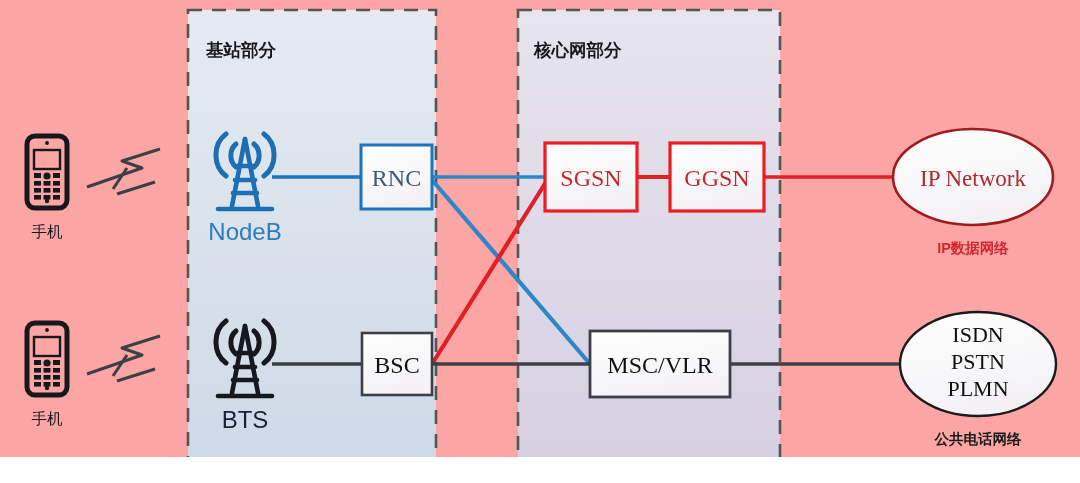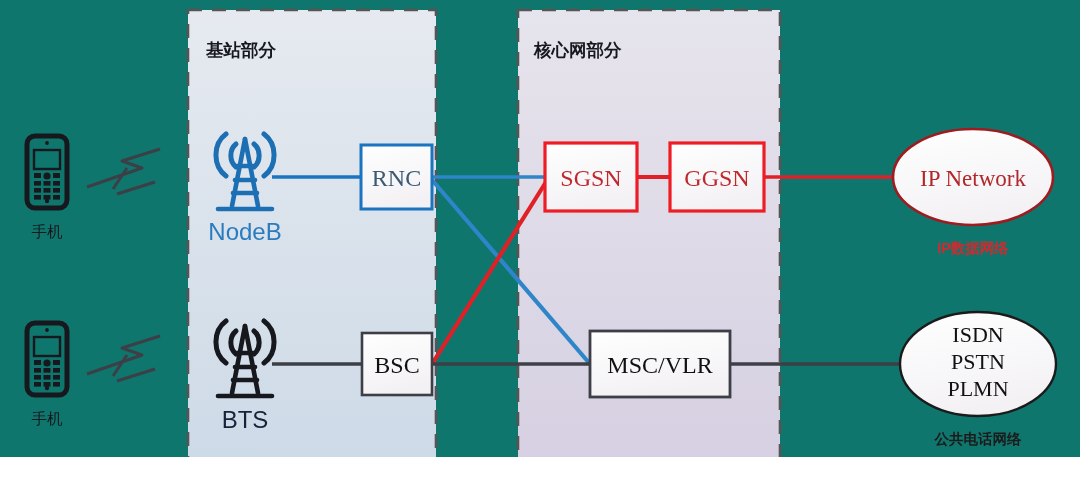--- a/index.html
+++ b/index.html
@@ -4,21 +4,21 @@
 <style>
   html, body {
     margin: 0;
     padding: 0;
     background: #ffffff;
   }
   #canvas {
     position: relative;
     width: 1080px;
     height: 457px;
-    background: #0f766e;
+    background: #fca5a5;
     font-family: "Liberation Sans", sans-serif;
     overflow: hidden;
     text-decoration: underline;
   }
   #diagram-svg {
     position: absolute;
     left: 0;
     top: 0;
     width: 1080px;
     height: 483px;

